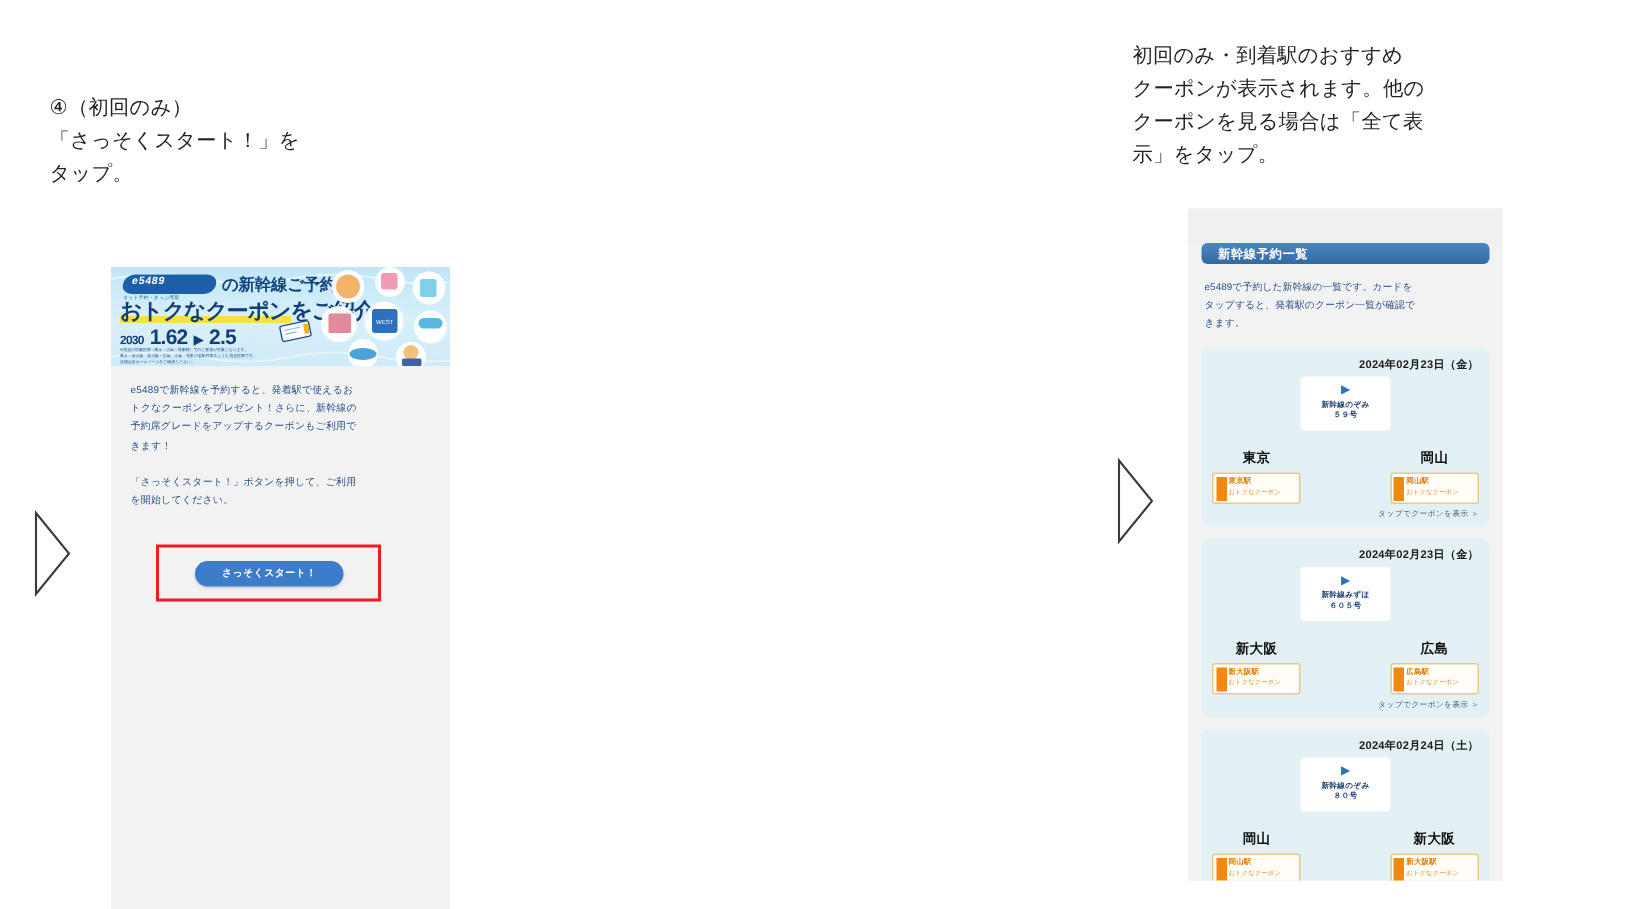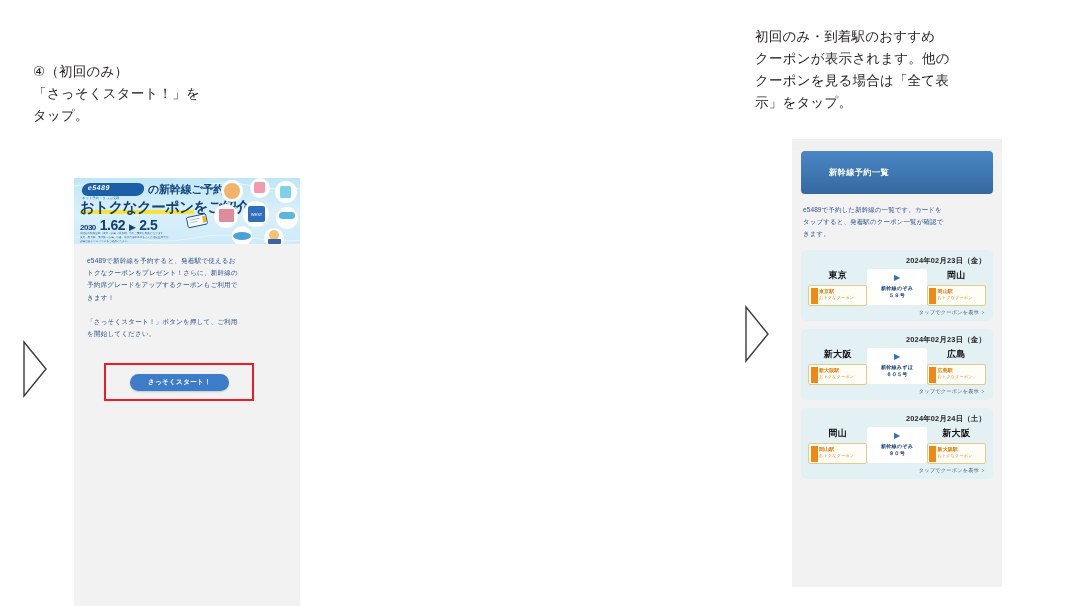--- a/index.html
+++ b/index.html
@@ -179,27 +179,27 @@
     font-weight: bold;
     display: flex;
     align-items: center;
     justify-content: center;
     letter-spacing: 0.3px;
     box-shadow: 0 1px 2px rgba(0,0,0,0.18);
   }
 
   
   .app-head {
-    margin: 12px 9px 0 9px;
-    height: 43px;
+    margin: 23px 9px 0 9px;
+    height: 14px;
     background: linear-gradient(180deg,#4a87c6 0%, #35699f 100%);
     border-radius: 4px;
     display: flex;
     align-items: center;
-    padding-left: 28px;
+    padding-left: 11px;
     color: #ffffff;
     font-size: 8.2px;
     font-weight: bold;
     letter-spacing: 0.4px;
     box-sizing: border-box;
   }
   .app-note {
     margin: 10px 11px 0 11px;
     font-size: 6.5px;
     line-height: 1.85;
@@ -232,20 +232,21 @@
   }
   .res-side { width: 67px; }
   .res-side.right { text-align: right; }
   .res-station {
     font-size: 9px;
     font-weight: bold;
     color: #111;
     text-align: center;
     margin-bottom: 3px;
     letter-spacing: 0.3px;
+    margin-top: 48px;
   }
   .coupon-chip {
     position: relative;
     background: #fffdf6;
     border: 0.8px solid #e7c98c;
     border-radius: 2px;
     height: 21px;
     padding: 2px 3px 2px 10px;
     box-sizing: border-box;
     text-align: left;

